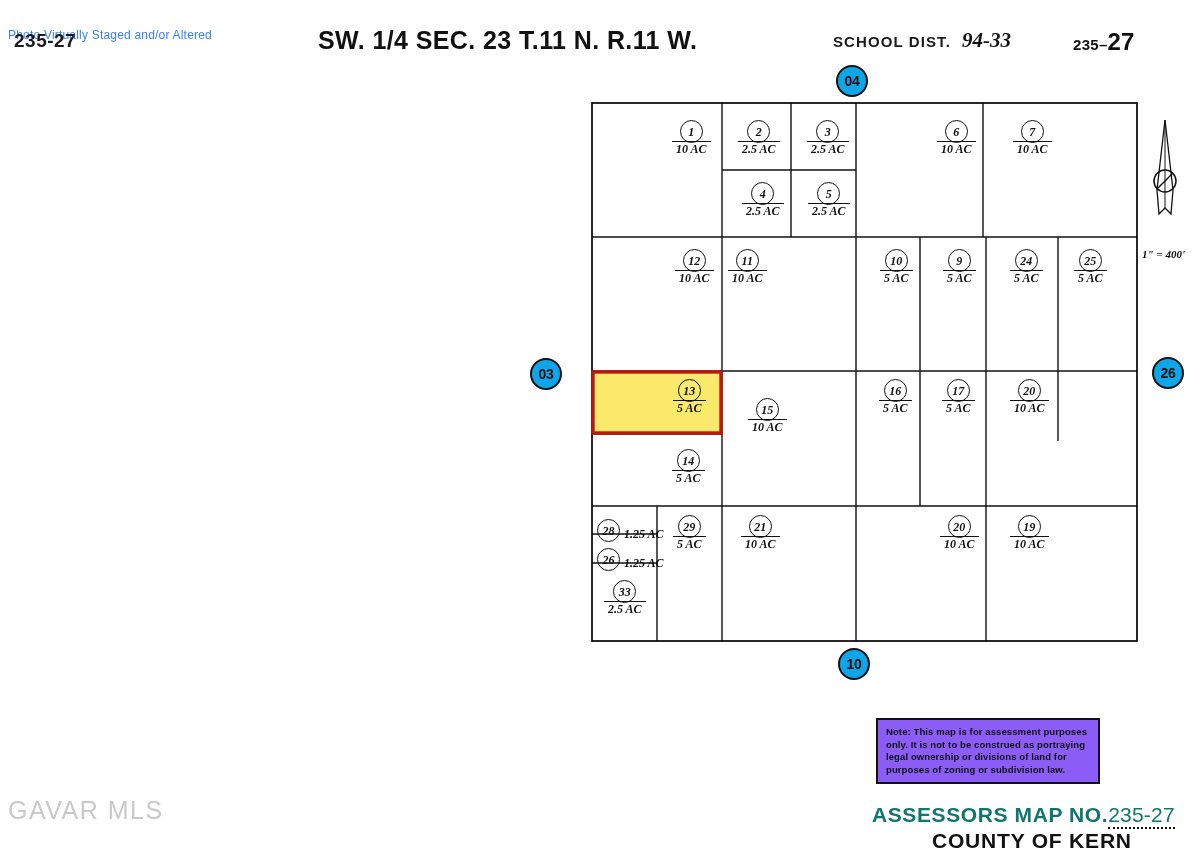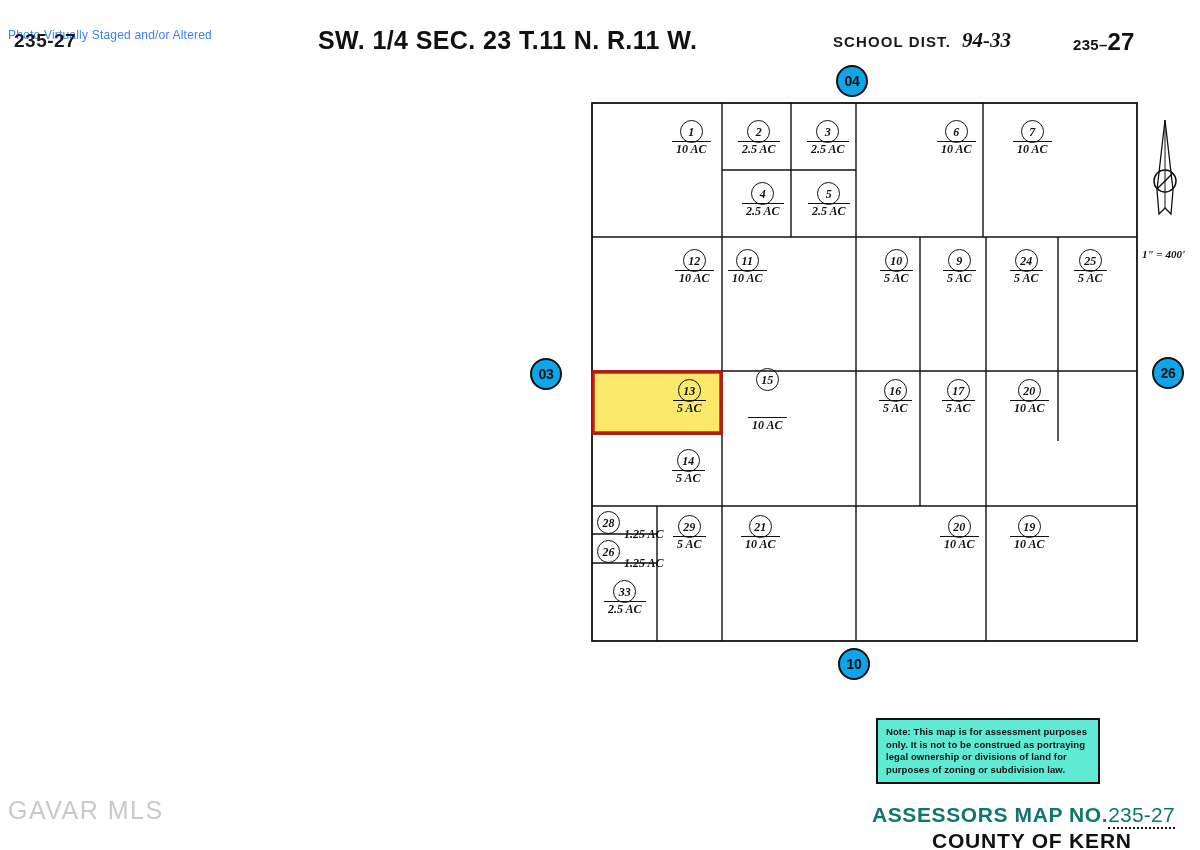--- a/index.html
+++ b/index.html
@@ -159,21 +159,21 @@
     font-style: italic;
     font-weight: 700;
     border-top: 1.2px solid #111;
     padding: 0 4px 0 4px;
     line-height: 1.25;
     white-space: nowrap;
   }
   
   .parcel-label.inline {
     flex-direction: row;
-    align-items: flex-start;
+    align-items: flex-end;
   }
   .parcel-label.inline .pac {
     margin-top: 16px;
     margin-left: 4px;
     border-top: none;
     padding: 0;
   }
 
   
   #compass {
@@ -195,21 +195,21 @@
     white-space: nowrap;
   }
 
   
   #note-box {
     position: absolute;
     left: 876px;
     top: 718px;
     width: 224px;
     border: 2px solid #111;
-    background: #5eead4;
+    background: #8b5cf6;
     padding: 6px 7px 6px 8px;
     box-sizing: border-box;
   }
   #note-box .note-text {
     font-size: 9.5px;
     font-weight: 700;
     line-height: 1.32;
     color: #111;
     font-family: "Liberation Sans", sans-serif;
     letter-spacing: 0.1px;
@@ -355,21 +355,21 @@
       <div class="pac">5 AC</div>
     </div>
     <div class="parcel-label" style="left: 1074px; top: 249px;">
       <div class="pnum">25</div>
       <div class="pac">5 AC</div>
     </div>
     <div class="parcel-label" style="left: 673px; top: 379px;">
       <div class="pnum">13</div>
       <div class="pac">5 AC</div>
     </div>
-    <div class="parcel-label" style="left: 748px; top: 368px; gap: 28px;">
+    <div class="parcel-label" style="left: 748px; top: 398px;">
       <div class="pnum">15</div>
       <div class="pac">10 AC</div>
     </div>
     <div class="parcel-label" style="left: 879px; top: 379px;">
       <div class="pnum">16</div>
       <div class="pac">5 AC</div>
     </div>
     <div class="parcel-label" style="left: 942px; top: 379px;">
       <div class="pnum">17</div>
       <div class="pac">5 AC</div>

